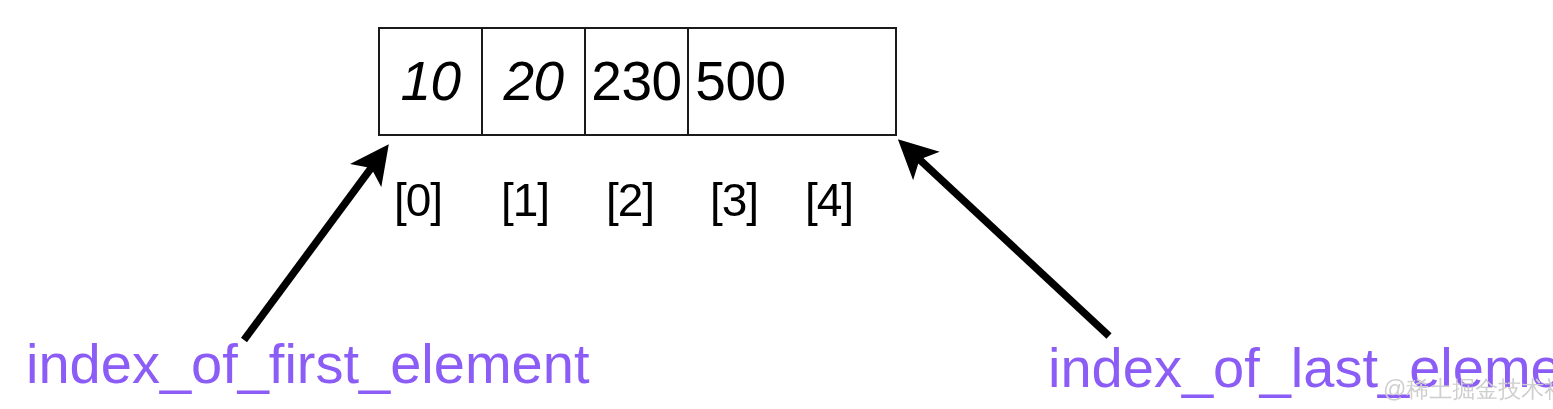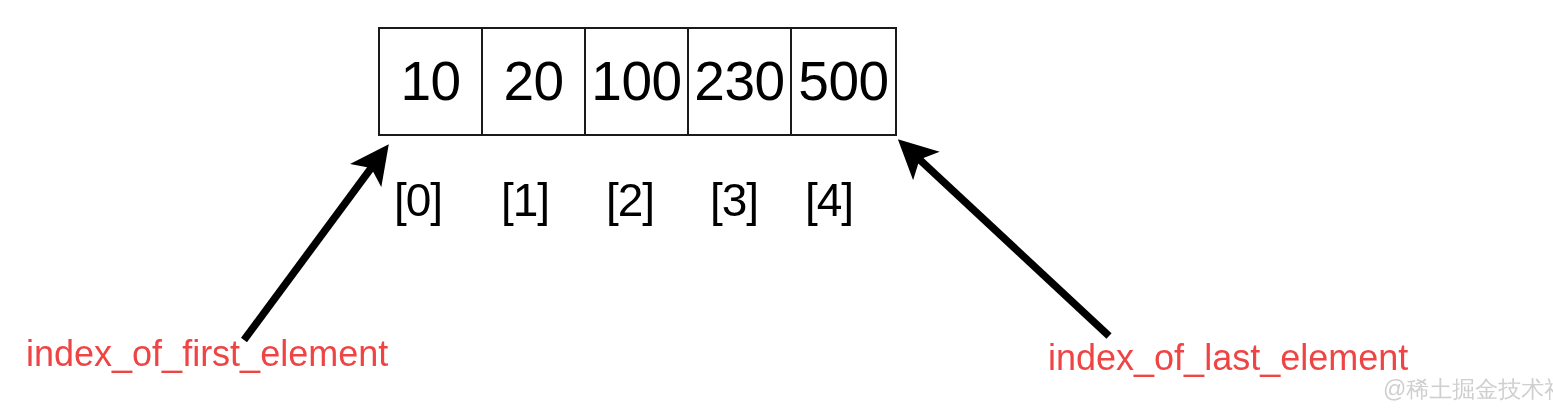--- a/index.html
+++ b/index.html
@@ -35,21 +35,21 @@
     display: flex;
     align-items: center;
     justify-content: center;
     font-size: 55px;
     line-height: 1;
     letter-spacing: -0.5px;
     color: #000000;
     background: #ffffff;
   }
   .array-cell:last-child { border-right: none; border-radius: 9px; }
-  .array-cell.w-narrow { width: 103px; }
+  .array-cell.w-narrow { width: 103px; font-style: italic; }
   .array-cell.w-wide   { width: 103px; }
 
   
   #index-row {
     position: absolute;
     left: 378px;
     top: 175px;
     width: 519px;
     height: 50px;
   }
@@ -59,24 +59,24 @@
     font-size: 46px;
     line-height: 50px;
     letter-spacing: -1px;
     white-space: nowrap;
     color: #000000;
   }
 
   
   .callout-text {
     position: absolute;
-    font-size: 36px;
+    font-size: 56px;
     line-height: 1;
     white-space: nowrap;
-    color: #ef4444;
+    color: #8b5cf6;
   }
   #label-first { left: 26px;  top: 336px; }
   #label-last  { left: 1048px; top: 340px; }
 
   
   #arrows {
     position: absolute;
     left: 0; top: 0;
     width: 1553px;
     height: 409px;
@@ -98,23 +98,20 @@
 <body>
 
 <div id="canvas">
 
   <div id="array-box">
     <div class="array-cell w-narrow">
       <span>10</span>
     </div>
     <div class="array-cell w-narrow">
       <span>20</span>
-    </div>
-    <div class="array-cell w-wide">
-      <span>100</span>
     </div>
     <div class="array-cell w-wide">
       <span>230</span>
     </div>
     <div class="array-cell w-wide">
       <span>500</span>
     </div>
   </div>
 
   <div id="index-row">

